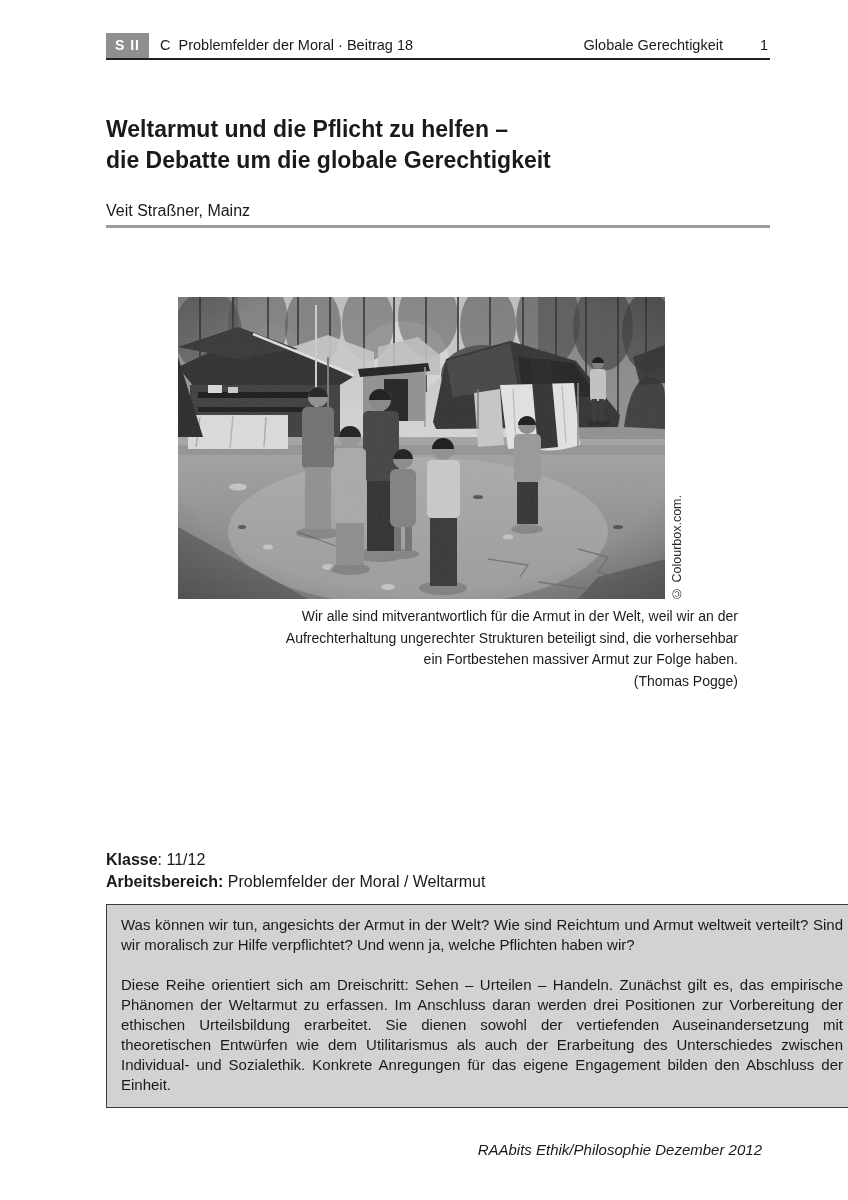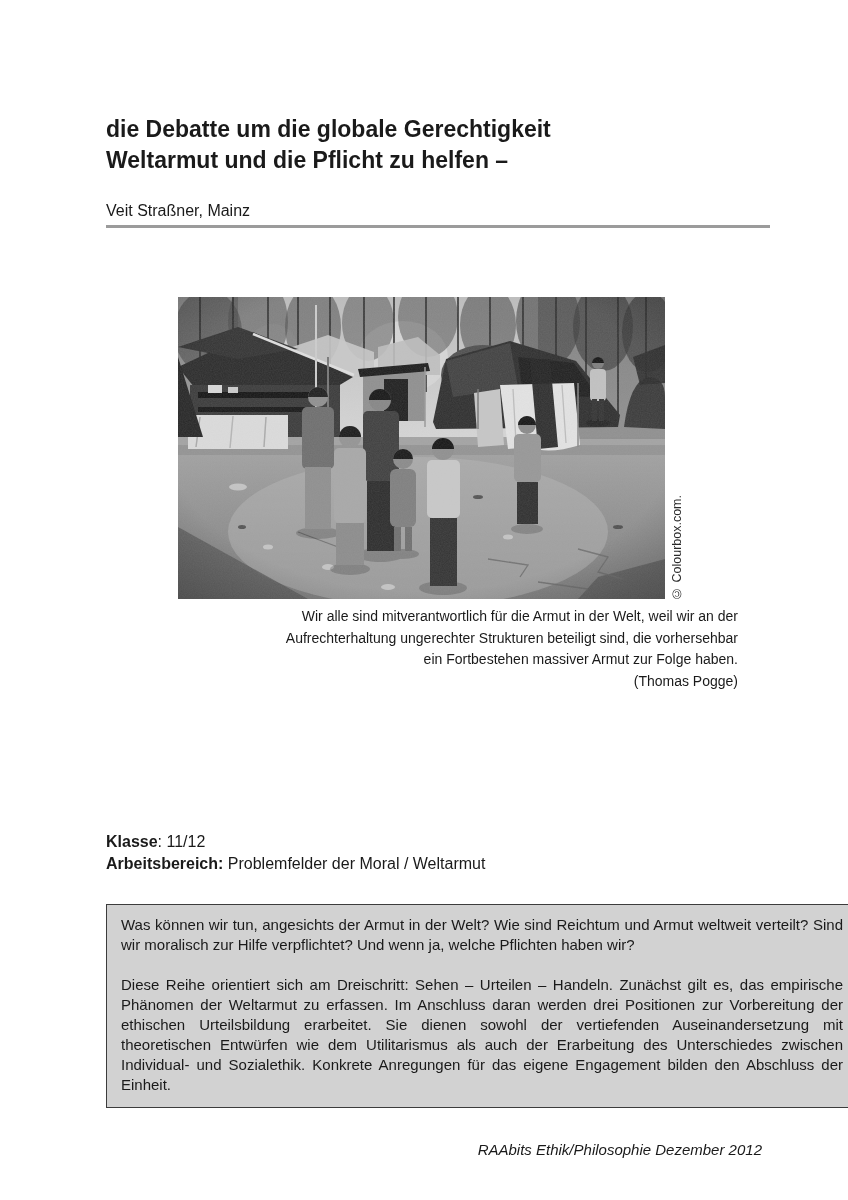--- a/index.html
+++ b/index.html
@@ -20,40 +20,46 @@
   .author{position:absolute;left:106px;top:202px;font-size:16px;text-align:right;}
   .rule{position:absolute;left:106px;top:225px;width:664px;height:3px;background:#9b9b9b;}
   
   .figure{position:absolute;left:178px;top:297px;width:487px;height:302px;}
   .figure svg{display:block;}
   .credit{position:absolute;left:670px;top:476px;height:124px;font-size:12.5px;color:#2a2a2a;
     writing-mode:vertical-rl;transform:rotate(180deg);white-space:nowrap;}
   .caption{position:absolute;left:106px;top:606px;width:632px;font-size:14px;line-height:21.5px;text-align:right;}
   .caption div{white-space:nowrap;}
   
-  .meta{position:absolute;left:106px;top:831px;font-size:16px;line-height:21.5px;}
+  .meta{position:absolute;left:106px;top:849px;font-size:16px;line-height:21.5px;}
   .meta .b{font-weight:bold;}
   
   .sbox{position:absolute;left:106px;top:904px;width:752px;box-sizing:border-box;
     background:#d2d2d2;border:1px solid #3c3c3c;padding:10px 14px 12px 14px;
     font-size:15px;line-height:20px;text-align:justify;}
   .sbox p{margin:0;}
   .sbox p + p{margin-top:20px;}
   
   .footer{position:absolute;right:86px;top:1141px;font-size:15px;font-style:italic;text-align:right;}
 </style>
 </head>
 <body>
 
 <div class="page">
 
+  <div class="header">
+    <span class="badge">S II</span>
+    <span class="h-left">C  Problemfelder der Moral · Beitrag 18</span>
+    <span class="h-right">Globale Gerechtigkeit</span>
+    <span class="h-page">1</span>
+  </div>
 
   <div class="title">
+    <div>Weltarmut und die Pflicht zu helfen –</div>
     <div>die Debatte um die globale Gerechtigkeit</div>
-    <div>Weltarmut und die Pflicht zu helfen –</div>
   </div>
 
   <div class="author">Veit Straßner, Mainz</div>
   <div class="rule"></div>
 
   <div class="figure">
     <svg width="487" height="302" viewBox="0 0 487 302">
       <defs>
         <linearGradient id="sky" x1="0" y1="0" x2="0" y2="1">
           <stop offset="0" stop-color="#bdbdbd"></stop>

